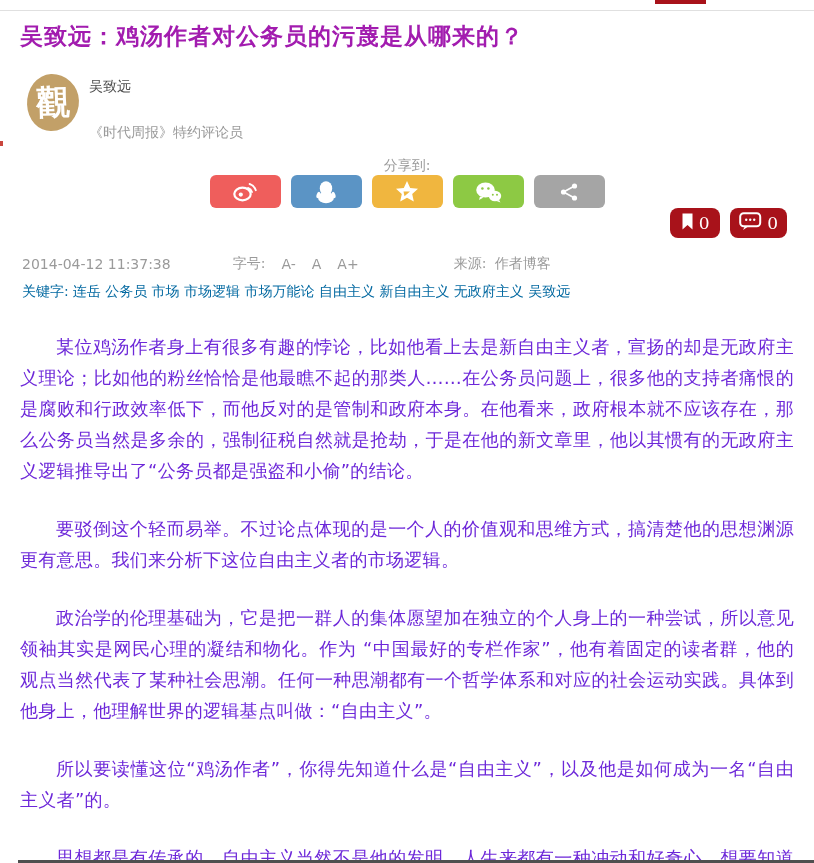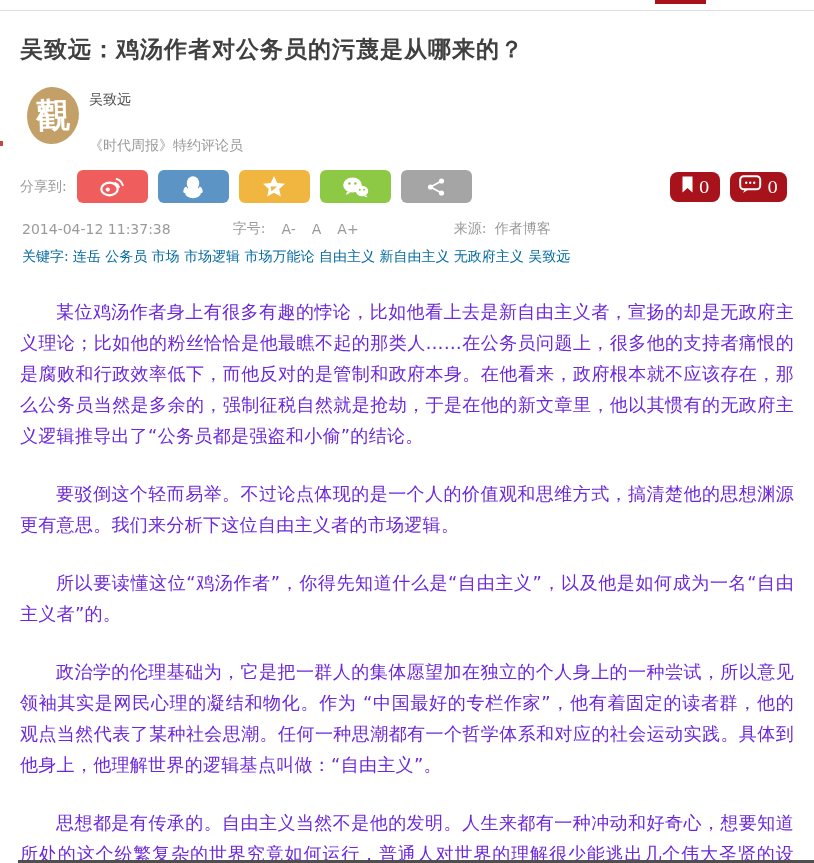--- a/index.html
+++ b/index.html
@@ -9,38 +9,38 @@
     font-family: "DejaVu Sans", "Liberation Sans", sans-serif;
     color: #333;
   }
   .top-strip { position: relative; height: 11px; border-bottom: 1px solid #e0e0e0; }
   .top-tab-fragment { position: absolute; left: 655px; top: 0; width: 51px; height: 4px; }
   .left-sliver { position: absolute; left: 0; top: 141px; width: 3px; height: 5px; background: #c9463d; }
 
   .wrap { padding: 0 20px; }
 
   h1.article-title {
-    margin-top: 23px; font-size: 23px; line-height: 30px;
-    font-weight: bold; color: #404040; letter-spacing: 1px;
+    margin-top: 10px; font-size: 23px; line-height: 30px;
+    font-weight: bold; color: #a21caf; letter-spacing: 1px;
   }
 
   .author-row { margin-top: 23px; display: flex; align-items: flex-start; }
   .avatar {
     width: 52px; height: 57px; margin-left: 7px; position: relative;
     background: #c2a068; color: #fff;
     border-radius: 48% 52% 55% 45% / 52% 48% 52% 48%;
     display: flex; align-items: center; justify-content: center;
     font-family: "DejaVu Serif", "Liberation Serif", serif;
     font-size: 34px; font-weight: bold; transform: rotate(-2deg);
   }
   .author-info { margin-left: 10px; padding-top: 4px; }
   .author-name { font-size: 14px; color: #4d4d4d; font-weight: normal; }
   .author-desc { font-size: 14px; color: #9a9a9a; margin-top: 28px; }
 
-  .share-row { margin-top: 15px; display: flex; align-items: center; }
+  .share-row { margin-top: 15px; display: flex; align-items: center; flex-direction: column; }
   .share-label { font-size: 14px; color: #9a9a9a; }
   .share-buttons { display: flex; margin-left: 10px; }
   .share-btn {
     width: 71px; height: 33px; border-radius: 6px; margin-right: 10px;
     border: none; cursor: pointer; display: flex; align-items: center; justify-content: center;
     color: #fff;
   }
   .share-btn svg { display: block; }
   .qzone-star { font-size: 19px; line-height: 1; color: #fff; }
   .count-group { margin-left: auto; display: flex; margin-right: 7px; }
@@ -186,20 +186,20 @@
     </span>
   </div>
 
   <div class="keywords-row">
     <span class="kw-label">关键字:</span><span>连岳 公务员 市场 市场逻辑 市场万能论 自由主义 新自由主义 无政府主义 吴致远</span>
   </div>
 
   <div class="article-body">
     <p>某位鸡汤作者身上有很多有趣的悖论，比如他看上去是新自由主义者，宣扬的却是无政府主义理论；比如他的粉丝恰恰是他最瞧不起的那类人……在公务员问题上，很多他的支持者痛恨的是腐败和行政效率低下，而他反对的是管制和政府本身。在他看来，政府根本就不应该存在，那么公务员当然是多余的，强制征税自然就是抢劫，于是在他的新文章里，他以其惯有的无政府主义逻辑推导出了“公务员都是强盗和小偷”的结论。</p>
     <p>要驳倒这个轻而易举。不过论点体现的是一个人的价值观和思维方式，搞清楚他的思想渊源更有意思。我们来分析下这位自由主义者的市场逻辑。</p>
+    <p>政治学的伦理基础为，它是把一群人的集体愿望加在独立的个人身上的一种尝试，所以意见领袖其实是网民心理的凝结和物化。作为 “中国最好的专栏作家”，他有着固定的读者群，他的观点当然代表了某种社会思潮。任何一种思潮都有一个哲学体系和对应的社会运动实践。具体到他身上，他理解世界的逻辑基点叫做：“自由主义”。</p>
     <p>所以要读懂这位“鸡汤作者”，你得先知道什么是“自由主义”，以及他是如何成为一名“自由主义者”的。</p>
-    <p>政治学的伦理基础为，它是把一群人的集体愿望加在独立的个人身上的一种尝试，所以意见领袖其实是网民心理的凝结和物化。作为 “中国最好的专栏作家”，他有着固定的读者群，他的观点当然代表了某种社会思潮。任何一种思潮都有一个哲学体系和对应的社会运动实践。具体到他身上，他理解世界的逻辑基点叫做：“自由主义”。</p>
     <p>思想都是有传承的。自由主义当然不是他的发明。人生来都有一种冲动和好奇心，想要知道所处的这个纷繁复杂的世界究竟如何运行，普通人对世界的理解很少能逃出几个伟大圣贤的设定。自由主义是一个宏大的命题，涵盖了政治哲学经济社会伦理等方方面面。具体到他“自由市场”这一支，他的祖师爷叫做亚当·斯密，直系师承则是哈耶克的新自由主义。</p>
 
   </div>
 </div>
 
 <div class="bottom-divider"></div>
 
 </body></html>

